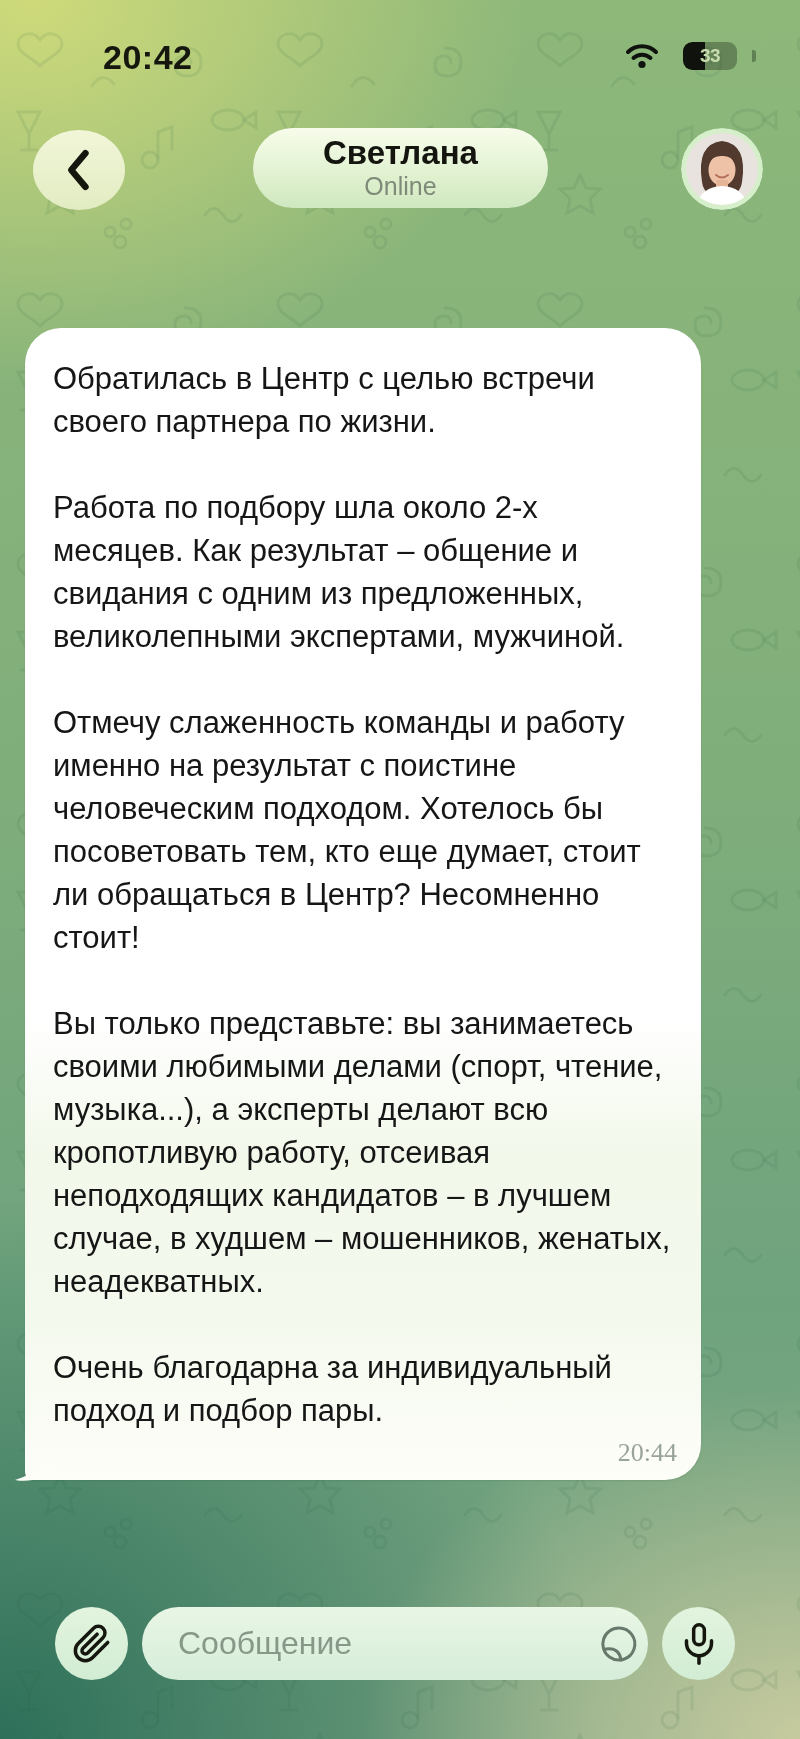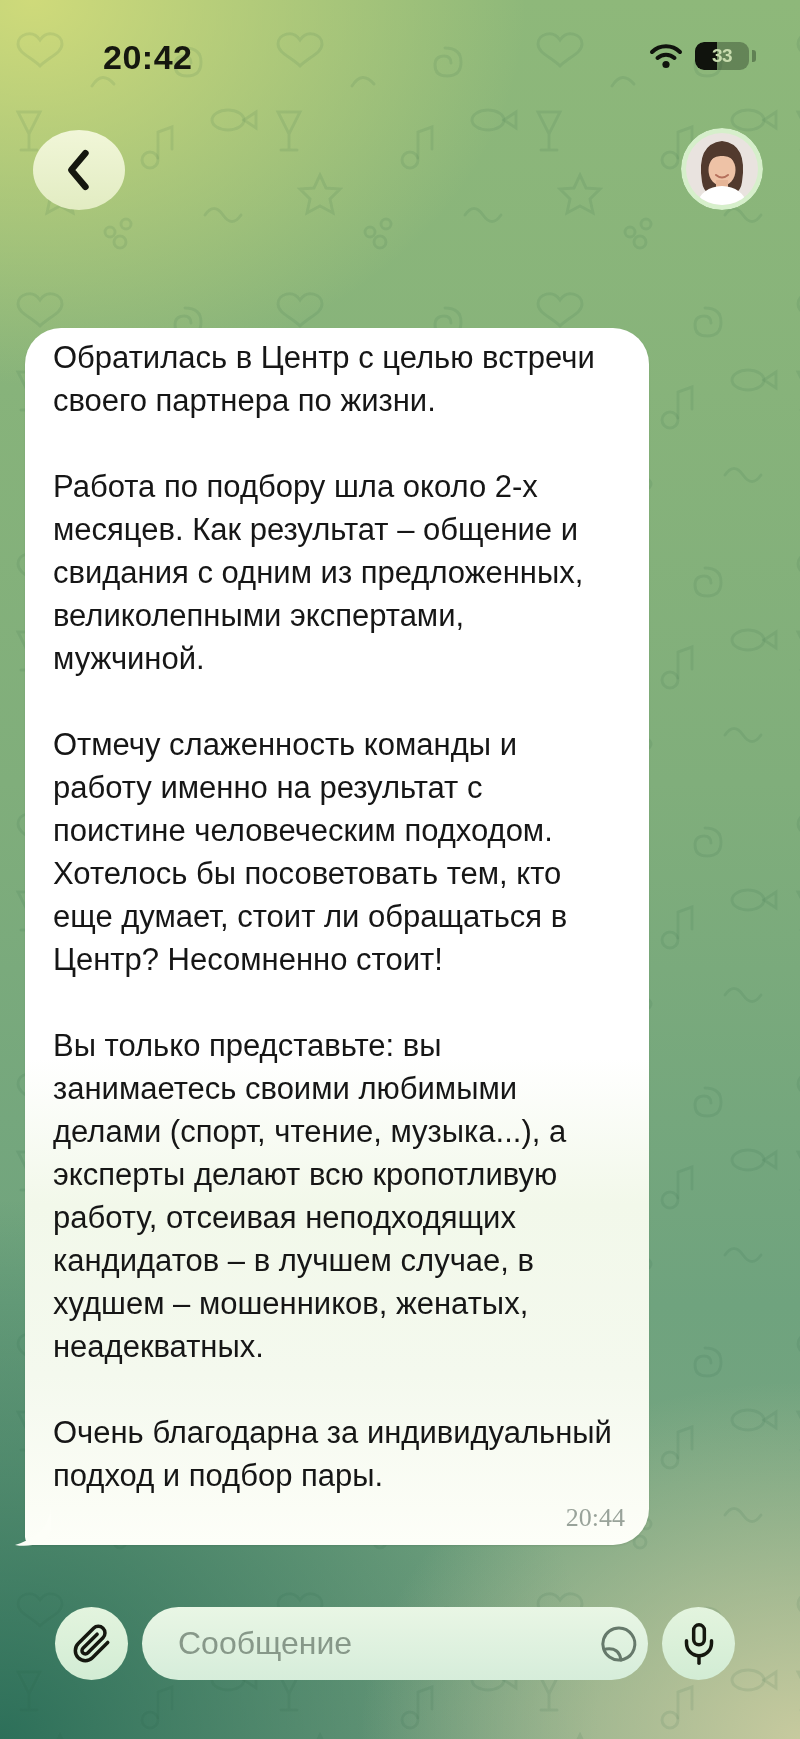--- a/index.html
+++ b/index.html
@@ -11,43 +11,43 @@
       radial-gradient(900px 700px at 4% 0%, rgba(218,224,122,0.85), rgba(218,224,122,0) 55%),
       radial-gradient(800px 650px at 100% 100%, rgba(203,204,160,0.95), rgba(203,204,160,0) 55%),
       radial-gradient(1000px 900px at 0% 100%, rgba(31,102,82,0.85), rgba(31,102,82,0) 60%),
       linear-gradient(180deg,#8eb87a 0%,#80ae7b 45%,#6fa37e 75%,#7ba583 100%);
   }
   .doodles{position:absolute;inset:0;width:100%;height:100%;}
 
   
   .status-bar{position:absolute;top:38px;left:0;right:0;height:40px;}
   .status-time{position:absolute;left:55px;top:0;font-size:34px;font-weight:bold;color:#15170f;letter-spacing:0.5px;margin-left:48px;}
-  .status-icons{position:absolute;right:44px;top:4px;display:flex;align-items:center;gap:12px;}
+  .status-icons{position:absolute;right:44px;top:4px;display:flex;align-items:center;gap:24px;}
   .battery{position:relative;width:54px;height:28px;border-radius:9px;background:rgba(15,25,15,0.32);overflow:hidden;}
   .battery-fill{position:absolute;left:0;top:0;bottom:0;width:40%;background:#10130d;border-radius:9px 0 0 9px;}
   .battery-num{position:absolute;inset:0;display:flex;align-items:center;justify-content:center;
     font-size:19px;font-weight:bold;color:#c8dcae;letter-spacing:-0.5px;}
   .battery-nub{width:4px;height:12px;background:rgba(15,25,15,0.35);border-radius:0 3px 3px 0;margin-left:-9px;}
 
   
   .header{position:absolute;top:128px;left:0;right:0;height:84px;}
   .back-btn{position:absolute;left:33px;top:2px;width:92px;height:80px;border-radius:50%;
     background:linear-gradient(180deg,#f1f6d8,#e2ecc2);display:flex;align-items:center;justify-content:center;cursor:pointer;}
   .title-pill{position:absolute;left:253px;top:0;width:295px;height:80px;border-radius:40px;
     background:linear-gradient(180deg,#f7fcea 0%,#e2f2d2 55%,#cfe8c0 100%);
     display:flex;flex-direction:column;align-items:center;justify-content:center;cursor:pointer;}
   .contact-name{font-size:33px;font-weight:bold;color:#13150e;line-height:1.1;}
   .presence{font-size:25px;color:#7f8a78;line-height:1.2;}
   .avatar{position:absolute;left:681px;top:0;width:82px;height:82px;border-radius:50%;cursor:pointer;}
 
   
-  .bubble{position:absolute;left:25px;top:328px;width:624px;
+  .bubble{position:absolute;left:25px;top:328px;width:676px;
     background:linear-gradient(180deg,#ffffff 0%,#ffffff 60%,#f2f8ea 72%,#f4f9ee 86%,#fdfef8 100%);
     border-radius:36px 36px 36px 8px;
-    padding:8px 28px 48px 28px;
+    padding:29px 28px 48px 28px;
     box-shadow:0 1px 2px rgba(20,40,20,0.10);}
   .msg-text{font-size:31px;line-height:43px;color:#161616;white-space:pre-wrap;}
   .msg-time{position:absolute;right:24px;bottom:12px;font-size:26px;color:#99a39a;font-family:Liberation Serif, serif;}
   .bubble-tail{position:absolute;left:-14px;bottom:-2px;}
 
   
   .composer{position:absolute;left:0;right:16px;top:1607px;height:73px;}
   .round-btn{position:absolute;width:73px;height:73px;border-radius:50%;
     background:linear-gradient(180deg,#e3f4de,#d2ecd4);
     display:flex;align-items:center;justify-content:center;cursor:pointer;}
@@ -107,20 +107,24 @@
       <div class="battery-nub"></div>
     </div>
   </div>
 
   <div class="header">
     <div class="back-btn">
       <svg width="34" height="44" viewBox="0 0 24 34">
         <polyline points="17,4 6,17 17,30" fill="none" stroke="#15170f" stroke-width="5" stroke-linecap="round" stroke-linejoin="round"></polyline>
       </svg>
     </div>
+    <div class="title-pill">
+      <div class="contact-name">Светлана</div>
+      <div class="presence">Online</div>
+    </div>
     <svg class="avatar" viewBox="0 0 82 82">
       <circle cx="41" cy="41" r="41" fill="#d6efcb"></circle>
       <defs>
           <clipPath id="avclip">
             <circle cx="41" cy="41" r="36"></circle>
           </clipPath>
         </defs>
       <circle cx="41" cy="41" r="36" fill="#e9e3df"></circle>
       <g clip-path="url(#avclip)">
         <path d="M21 54 Q15 16 41 13 Q67 16 61 54 Q60 62 54 66 L28 66 Q22 62 21 54 Z" fill="#523a2e"></path>

